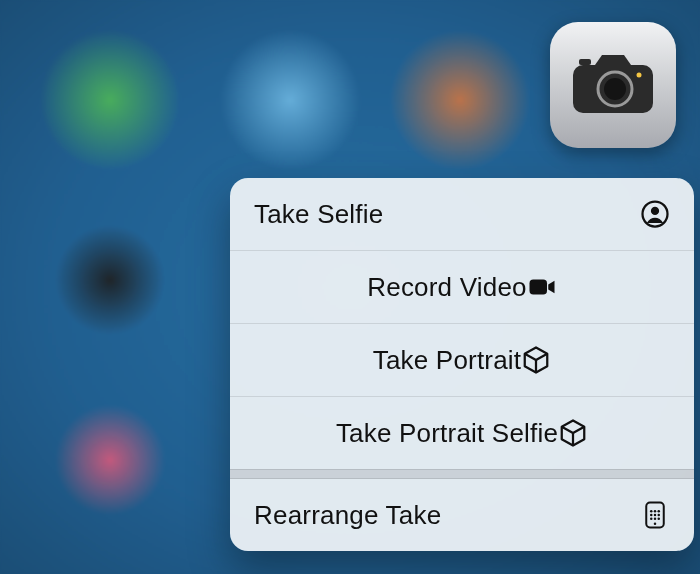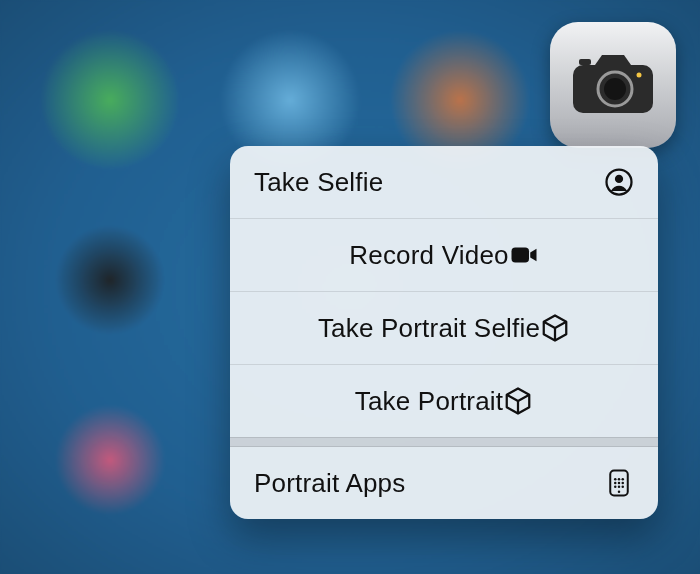--- a/index.html
+++ b/index.html
@@ -20,21 +20,21 @@
   .blur-layer{
     position:absolute;inset:0;backdrop-filter:blur(1px);
   }
   .camera-tile{
     position:absolute;top:22px;right:24px;width:126px;height:126px;border-radius:28px;
     background:linear-gradient(180deg,#f1f2f4 0%,#cfd1d4 45%,#a8aab0 100%);
     box-shadow:0 6px 18px rgba(0,0,0,.35);
     display:flex;align-items:center;justify-content:center;
   }
   .popover{
-    position:absolute;left:230px;top:146px;width:428px;border-radius:18px;
+    position:absolute;left:230px;top:178px;width:464px;border-radius:18px;
     background:rgba(240,244,247,.93);
     box-shadow:0 18px 40px rgba(0,0,0,.35);
     overflow:hidden;
   }
   .item{
     display:flex;align-items:center;justify-content:space-between;
     padding:0 24px;height:72px;cursor:pointer;
   }
   .item + .item{border-top:1px solid rgba(0,0,0,.10);justify-content:center;}
   .item-label{
@@ -86,45 +86,45 @@
       <span class="item-label">Record Video</span>
       <span class="item-icon">
         <svg viewBox="0 0 24 24" fill="currentColor">
           <rect x="2" y="6" width="14" height="12" rx="3"></rect>
           <path d="M17 10 L22 7 V17 L17 14 Z"></path>
         </svg>
       </span>
     </div>
 
     <div class="item">
-      <span class="item-label">Take Portrait Selfie</span>
+      <span class="item-label">Take Portrait</span>
       <span class="item-icon">
         <svg viewBox="0 0 24 24" fill="none" stroke="currentColor" stroke-width="1.8" stroke-linejoin="round">
           <path d="M12 2 L21 7 V17 L12 22 L3 17 V7 Z"></path>
           <path d="M3 7 L12 12 L21 7"></path>
           <path d="M12 12 V22"></path>
         </svg>
       </span>
     </div>
 
     <div class="item">
-      <span class="item-label">Take Portrait</span>
+      <span class="item-label">Take Portrait Selfie</span>
       <span class="item-icon">
         <svg viewBox="0 0 24 24" fill="none" stroke="currentColor" stroke-width="1.8" stroke-linejoin="round">
           <path d="M12 2 L21 7 V17 L12 22 L3 17 V7 Z"></path>
           <path d="M3 7 L12 12 L21 7"></path>
           <path d="M12 12 V22"></path>
         </svg>
       </span>
     </div>
 
     <div class="sep"></div>
 
     <div class="item">
-      <span class="item-label">Portrait Apps</span>
+      <span class="item-label">Rearrange Take</span>
       <span class="item-icon">
         <svg viewBox="0 0 24 24" fill="none" stroke="currentColor" stroke-width="1.6">
           <rect x="5" y="2" width="14" height="20" rx="3"></rect>
           <circle cx="9" cy="9" r="1" fill="currentColor" stroke="none"></circle>
           <circle cx="12" cy="9" r="1" fill="currentColor" stroke="none"></circle>
           <circle cx="15" cy="9" r="1" fill="currentColor" stroke="none"></circle>
           <circle cx="9" cy="12" r="1" fill="currentColor" stroke="none"></circle>
           <circle cx="12" cy="12" r="1" fill="currentColor" stroke="none"></circle>
           <circle cx="15" cy="12" r="1" fill="currentColor" stroke="none"></circle>
           <circle cx="9" cy="15" r="1" fill="currentColor" stroke="none"></circle>

